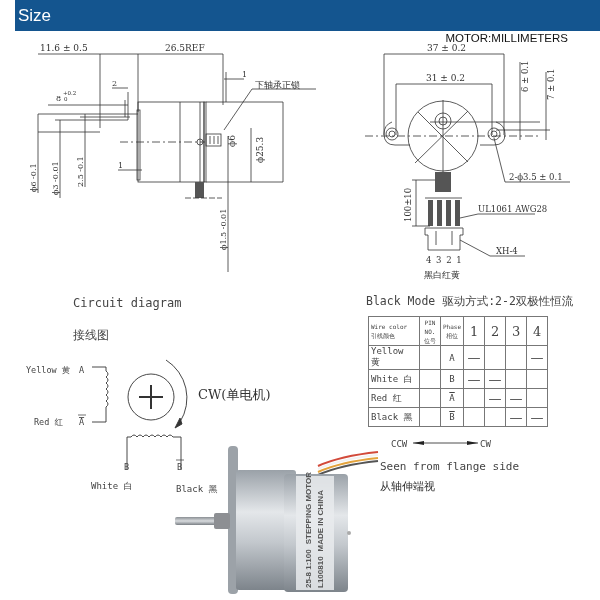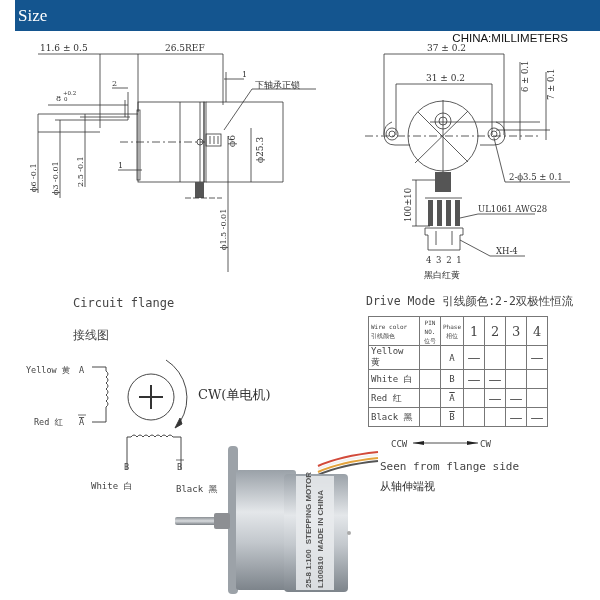--- a/index.html
+++ b/index.html
@@ -1,21 +1,21 @@
 <!DOCTYPE html>
 <html><head>
   <meta charset="utf-8">
   <style>
     html, body { margin: 0; padding: 0; background: #ffffff; }
     body { width: 600px; height: 600px; position: relative; overflow: hidden;
            font-family: "DejaVu Serif", serif; color: #222; }
     .header { position: absolute; left: 15px; top: 0; width: 591px; height: 31px;
               background: #14558f; }
     .header-title { position: absolute; left: 3px; top: 6px; color: #fff;
-                    font-family: Liberation Serif, serif; font-size: 17px; }
+                    font-family: Liberation Sans, sans-serif; font-size: 17px; }
     .unit { position: absolute; right: 32px; top: 32px;
             font-family: "Liberation Sans", sans-serif; font-size: 11.5px; color: #111; }
     svg { position: absolute; left: 0; top: 0; }
     .t { font-family: "DejaVu Serif", serif; fill: #333; }
     .mono { font-family: "DejaVu Sans Mono", monospace; fill: #444; }
     .lbl { position: absolute; font-family: "DejaVu Sans Mono", monospace; color: #444; white-space: nowrap; }
     .drive-title { left: 366px; top: 294px; font-size: 11.5px; }
     .circ-title { left: 73px; top: 296px; font-size: 12px; }
     .circ-sub { left: 73px; top: 327px; font-size: 12px; }
     table.drive { position: absolute; left: 368px; top: 316px; border-collapse: collapse;
@@ -28,21 +28,21 @@
     table.drive tr.head td { height: 28px; font-size: 6px; line-height: 9px; }
     table.drive tr.head td.step { font-size: 13px; }
     .ov { text-decoration: overline; }
   </style>
 </head>
 <body>
 
 <div class="header">
   <span class="header-title">Size</span>
 </div>
-<div class="unit">CHINA:MILLIMETERS</div>
+<div class="unit">MOTOR:MILLIMETERS</div>
 
 <svg width="600" height="600" viewBox="0 0 600 600">
   <defs>
     <linearGradient id="metal" x1="0" y1="0" x2="0" y2="1">
       <stop offset="0" stop-color="#9aa1a8"></stop>
       <stop offset="0.35" stop-color="#e4e7ea"></stop>
       <stop offset="0.6" stop-color="#c3c8cd"></stop>
       <stop offset="1" stop-color="#7d848b"></stop>
     </linearGradient>
     <linearGradient id="shaft" x1="0" y1="0" x2="0" y2="1">
@@ -241,23 +241,23 @@
     <text x="0" y="0" font-family="Liberation Sans, sans-serif" font-size="8" font-weight="bold" fill="#555" transform="translate(323,588) rotate(-90)">
       <tspan>L100810</tspan><tspan dx="5">MADE IN CHINA</tspan>
     </text>
 
     <rect x="175" y="517" width="48" height="8" rx="2" fill="url(#shaft)"></rect>
     <rect x="214" y="513" width="16" height="16" rx="2" fill="#8d8f93"></rect>
     <circle cx="349" cy="533" r="2" fill="#aaa"></circle>
   </g>
 </svg>
 
-<div class="lbl circ-title">Circuit flange</div>
+<div class="lbl circ-title">Circuit diagram</div>
 <div class="lbl circ-sub">接线图</div>
-<div class="lbl drive-title">Drive Mode    引线颜色:2-2双极性恒流</div>
+<div class="lbl drive-title">Black Mode    驱动方式:2-2双极性恒流</div>
 
 <table class="drive">
   <tbody>
       <tr class="head">
     <td class="wire"><span>Wire color</span><br><span>引线颜色</span></td>
     <td class="pin"><span>PIN NO.</span><br><span>位号</span></td>
     <td class="phase"><span>Phase</span><br><span>相位</span></td>
     <td class="step">1</td>
     <td class="step">2</td>
     <td class="step">3</td>

